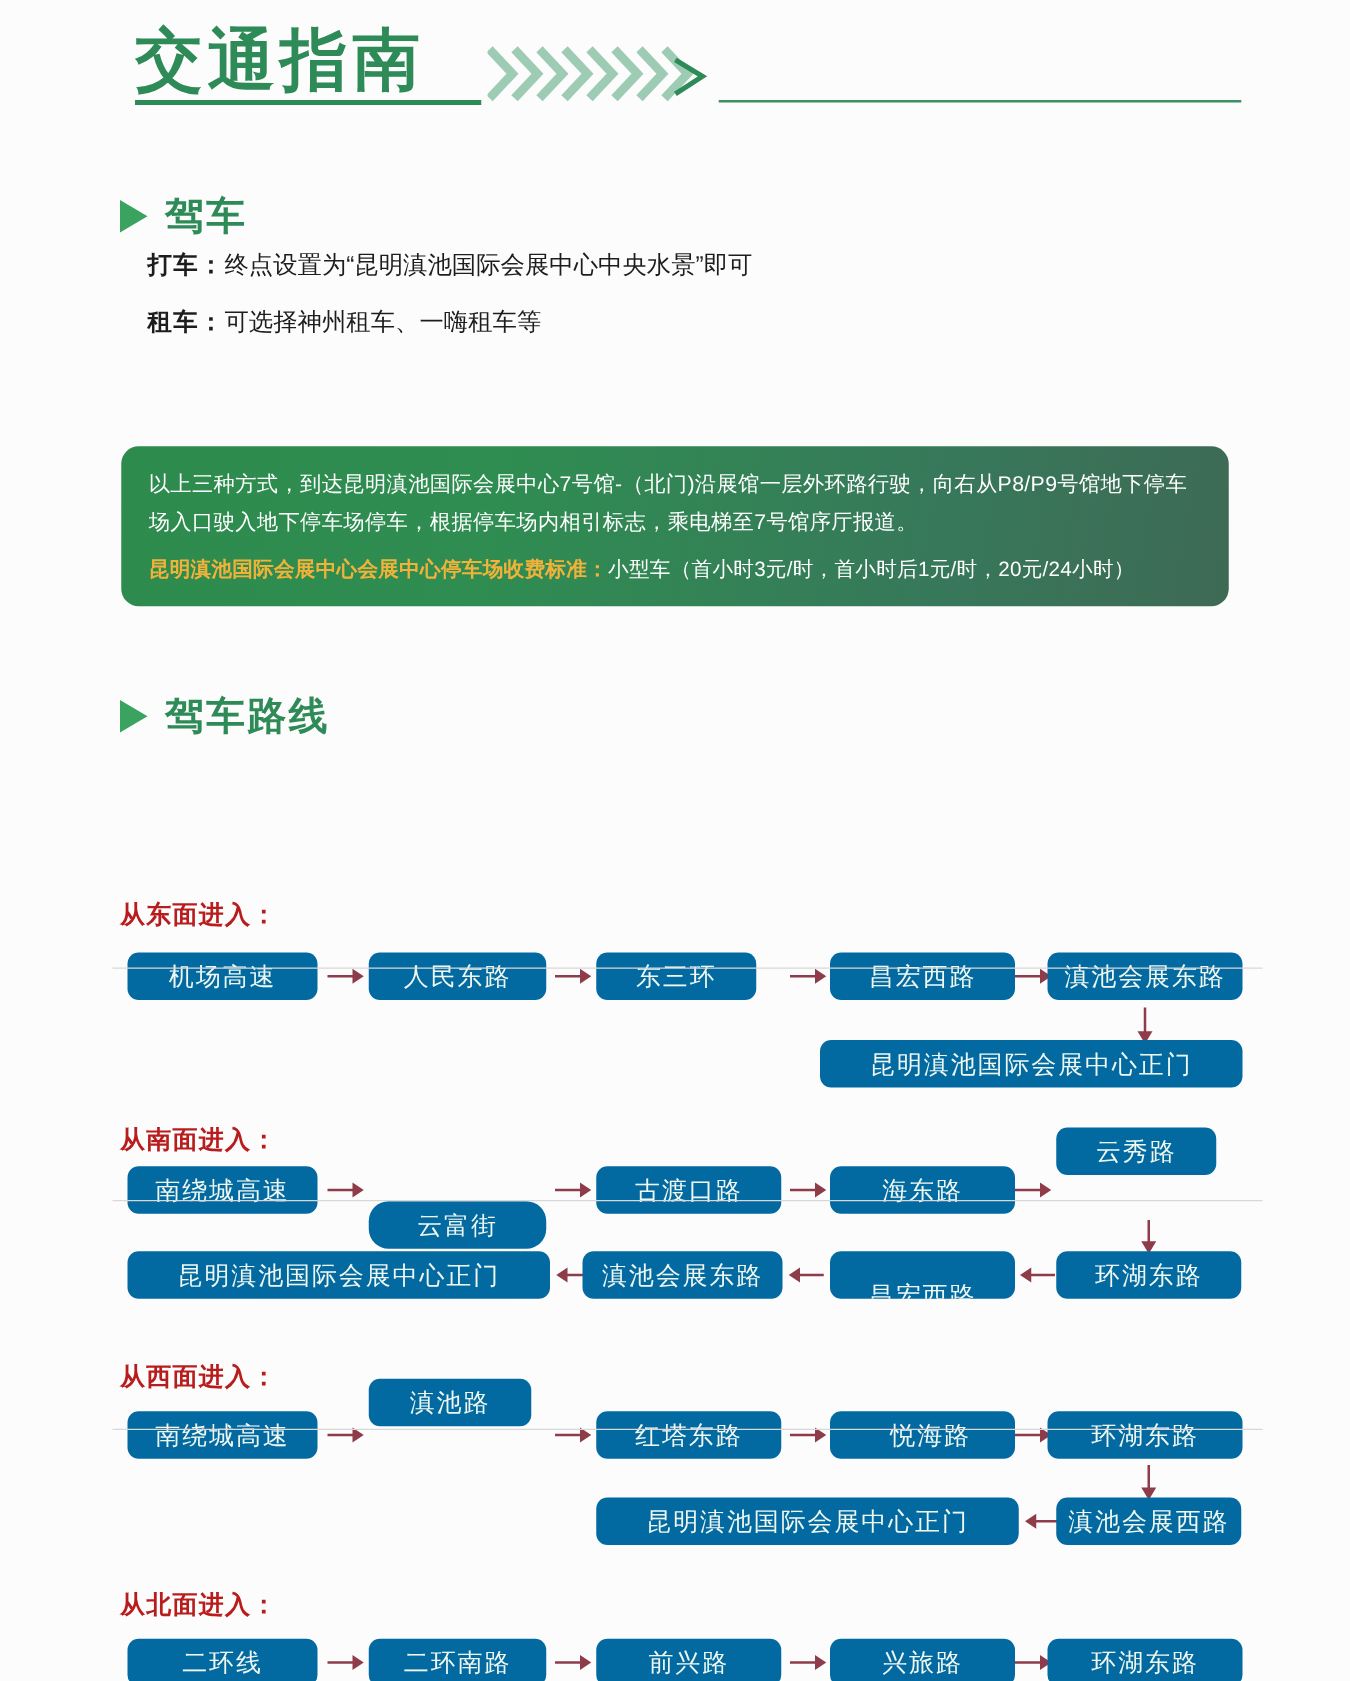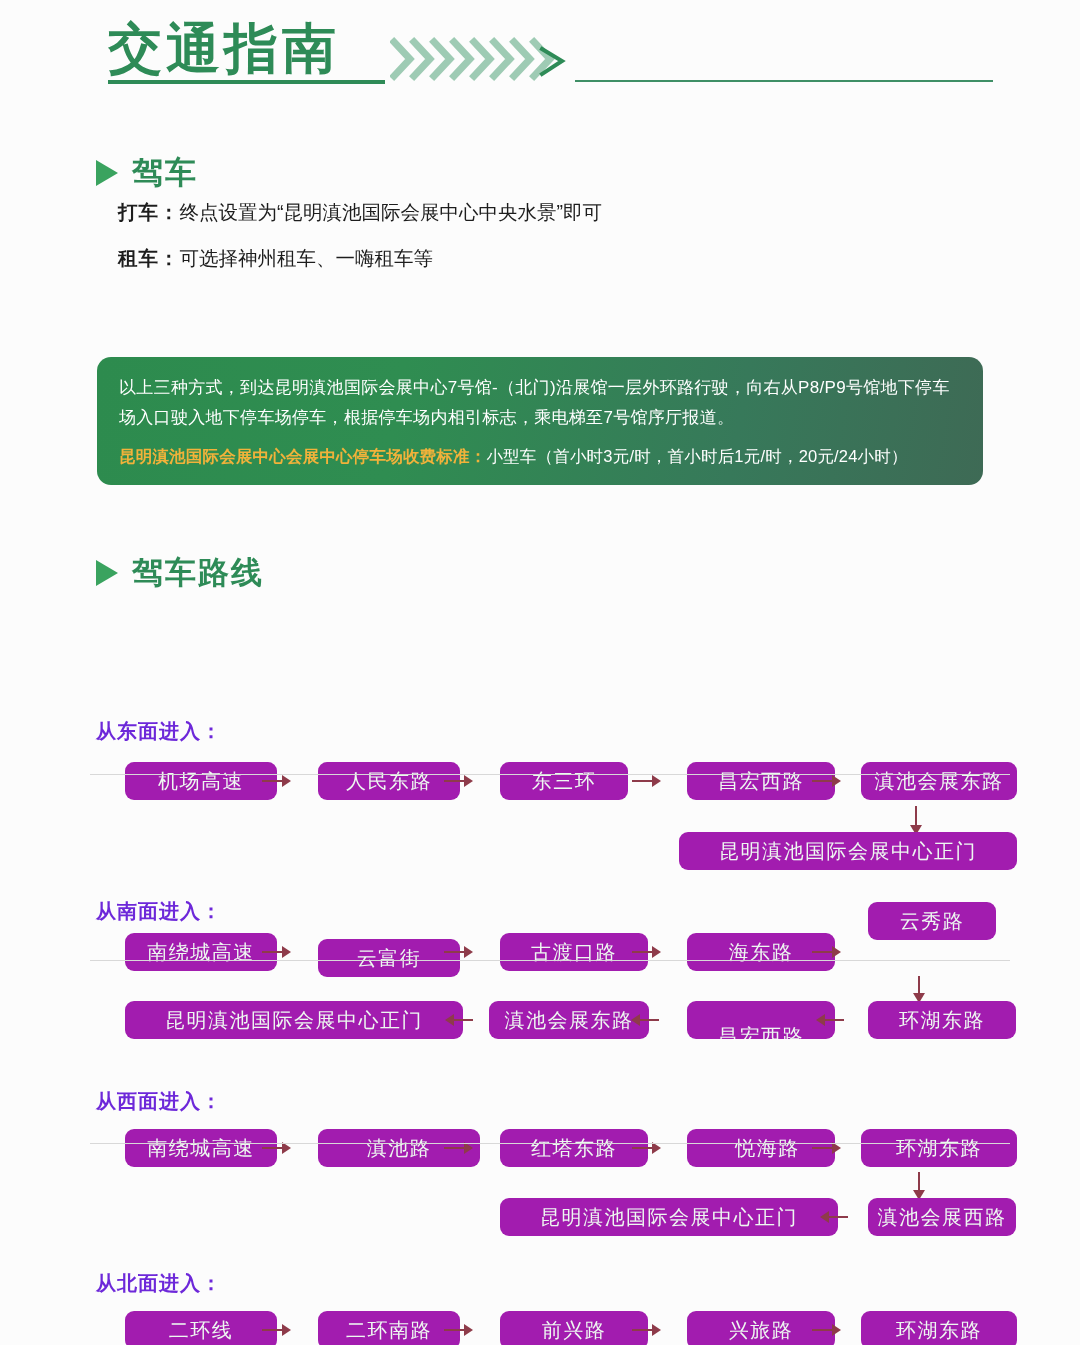--- a/index.html
+++ b/index.html
@@ -135,39 +135,38 @@
     left: 90px;
     width: 920px;
     height: 1px;
     background: #d8d8d8;
   }
   .route-title {
     position: absolute;
     font-size: 20px;
     font-weight: 700;
     letter-spacing: 1px;
-    color: #6d28d9;
+    color: #b91c1c;
   }
 
   .nodebox {
     position: absolute;
-    background: #a21caf;
+    background: #0369a1;
     border-radius: 9px;
     color: #eef8f1;
     font-size: 20px;
     font-weight: 500;
     letter-spacing: 1.5px;
     display: flex;
     align-items: center;
     justify-content: center;
     box-sizing: border-box;
     height: 38px;
     white-space: nowrap;
     overflow: hidden;
-    margin-left: 23px;
   }
   .nodebox.shifted { align-items: flex-end; padding-bottom: 0px; }
 
   
   .arr {
     position: absolute;
     height: 14px;
     display: flex;
     align-items: center;
   }
@@ -292,21 +291,21 @@
 <div class="divider" style="top:774px;"></div>
 
 <div class="route-block">
   <div class="route-title" style="left:96px; top:788px;text-align:right;">从南面进入：</div>
 
   <div class="nodebox" style="left:102px; top:823px; width:152px;">南绕城高速</div>
   <div class="arr" style="left:258px; top:823px; width:36px; height:38px;">
     <div class="arr-line" style="left:4px; width:22px;"></div>
       <div class="arr-head-r" style="left:24px;"></div>
   </div>
-  <div class="nodebox" style="left:295px; top:829px; width:142px;">云富街</div>
+  <div class="nodebox" style="left:295px; top:851px; width:142px;border-radius:16px;">云富街</div>
   <div class="arr" style="left:440px; top:823px; width:36px; height:38px;">
     <div class="arr-line" style="left:4px; width:22px;"></div>
       <div class="arr-head-r" style="left:24px;"></div>
   </div>
   <div class="nodebox" style="left:477px; top:823px; width:148px;">古渡口路</div>
   <div class="arr" style="left:628px; top:823px; width:36px; height:38px;">
     <div class="arr-line" style="left:4px; width:22px;"></div>
       <div class="arr-head-r" style="left:24px;"></div>
   </div>
   <div class="nodebox" style="left:664px; top:823px; width:148px;">海东路</div>
@@ -342,21 +341,21 @@
 <div class="divider" style="top:960px;"></div>
 
 <div class="route-block">
   <div class="route-title" style="left:96px; top:978px;">从西面进入：</div>
 
   <div class="nodebox" style="left:102px; top:1019px; width:152px;">南绕城高速</div>
   <div class="arr" style="left:258px; top:1019px; width:36px; height:38px;">
     <div class="arr-line" style="left:4px; width:22px;"></div>
       <div class="arr-head-r" style="left:24px;"></div>
   </div>
-  <div class="nodebox" style="left:295px; top:1019px; width:162px;">滇池路</div>
+  <div class="nodebox" style="left:295px; top:993px; width:130px;">滇池路</div>
   <div class="arr" style="left:440px; top:1019px; width:36px; height:38px;">
     <div class="arr-line" style="left:4px; width:22px;"></div>
       <div class="arr-head-r" style="left:24px;"></div>
   </div>
   <div class="nodebox" style="left:477px; top:1019px; width:148px;">红塔东路</div>
   <div class="arr" style="left:628px; top:1019px; width:36px; height:38px;">
     <div class="arr-line" style="left:4px; width:22px;"></div>
       <div class="arr-head-r" style="left:24px;"></div>
   </div>
   <div class="nodebox" style="left:664px; top:1019px; width:148px;padding-left:13px;">悦海路</div>

